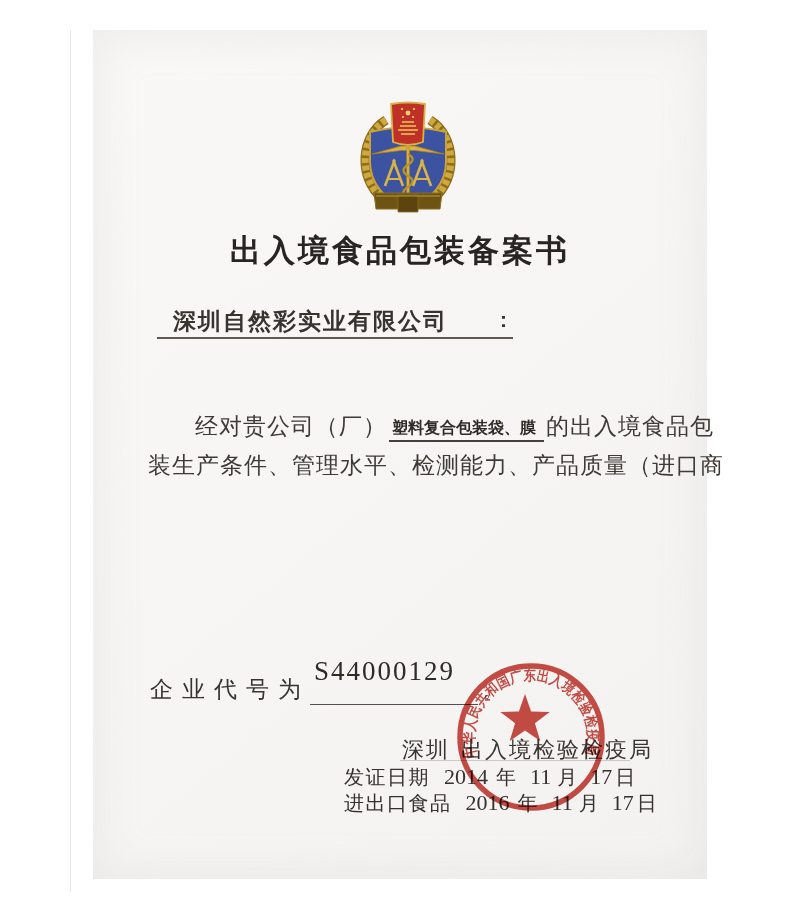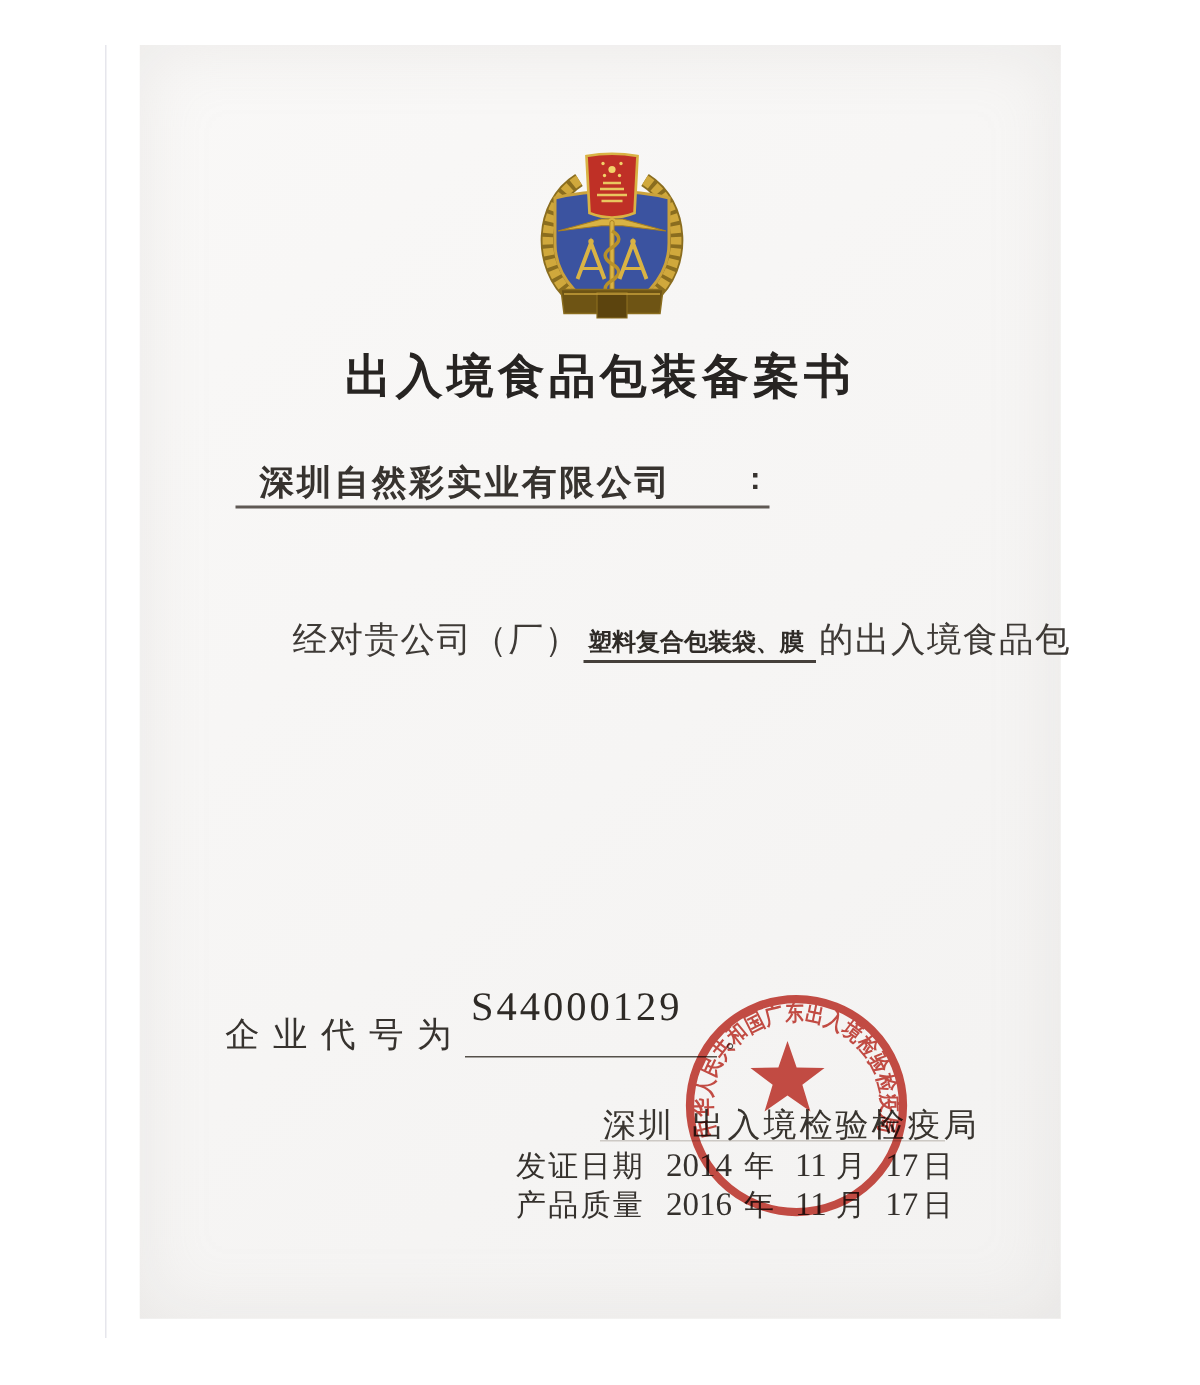--- a/index.html
+++ b/index.html
@@ -125,35 +125,36 @@
       </g>
     </svg>
 
     <div class="title">出入境食品包装备案书</div>
 
     <div class="company">深圳自然彩实业有限公司</div>
     <div class="company-underline"></div>
     <div class="company-colon">:</div>
 
     <div class="bodyline l1"><span>经对贵公司（厂）</span><span class="product">塑料复合包装袋、膜</span><span>的出入境食品包</span></div>
+    <div class="bodyline l2">装生产条件、管理水平、检测能力、产品质量（进口商</div>
 
     <div class="code-row">
       <span class="code-label">企业代号为</span><span class="code-value">S44000129</span><span class="code-period">。</span>
     </div>
 
     <div class="bureau-row">
       <span class="bureau-city">深圳</span><span>出入境检验检疫局</span>
     </div>
     <div class="bureau-underline"></div>
 
     <div class="date-row issue-row">
       <span class="d-label">发证日期</span><span class="d-num m-year">2014</span><span class="m-u1">年</span><span class="d-num m-month">11</span><span class="m-u2">月</span><span class="d-num m-day">17</span><span class="m-u3">日</span>
     </div>
     <div class="date-row expiry-row">
-      <span class="d-label">产品质量</span><span class="d-num m-year">2016</span><span class="m-u1">年</span><span class="d-num m-month">11</span><span class="m-u2">月</span><span class="d-num m-day">17</span><span class="m-u3">日</span>
+      <span class="d-label">进出口食品</span><span class="d-num m-year">2016</span><span class="m-u1">年</span><span class="d-num m-month">11</span><span class="m-u2">月</span><span class="d-num m-day">17</span><span class="m-u3">日</span>
     </div>
 
     <svg class="seal" viewBox="0 0 160 160">
       <defs>
         <path id="sealArc" d="M 26.4 99.5 A 57 57 0 1 1 133.6 99.5" fill="none"></path>
       </defs>
       <circle cx="80" cy="80" r="71" fill="none" stroke-width="5.5" stroke="#c43a31"></circle>
       <polygon points="74,37 80.1,54.6 98.7,55 83.9,66.2 89.3,84 74,73.4 58.7,84 64.1,66.2 49.3,55 67.9,54.6" fill="#c43a31"></polygon>
       <text font-size="15" letter-spacing="0.5" fill="#c43a31">
         <textPath href="#sealArc" startOffset="0" textLength="216" lengthAdjust="spacingAndGlyphs">中华人民共和国广东出入境检验检疫局</textPath>

